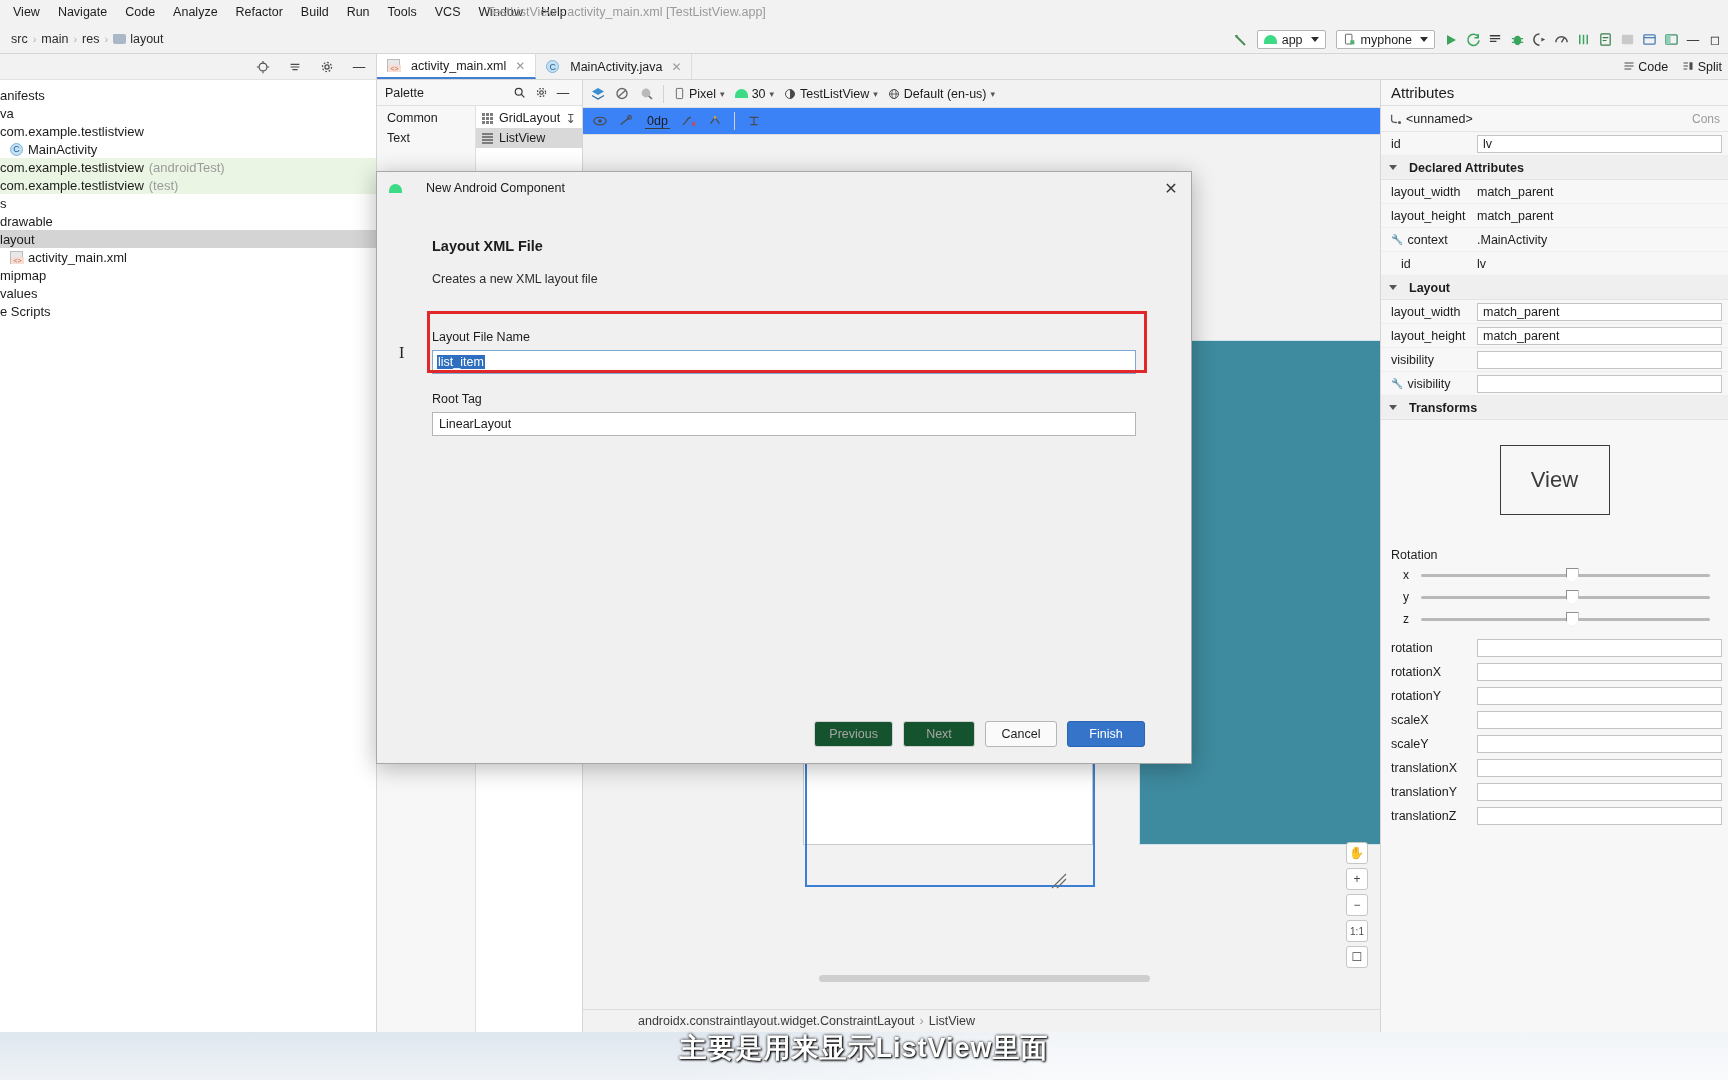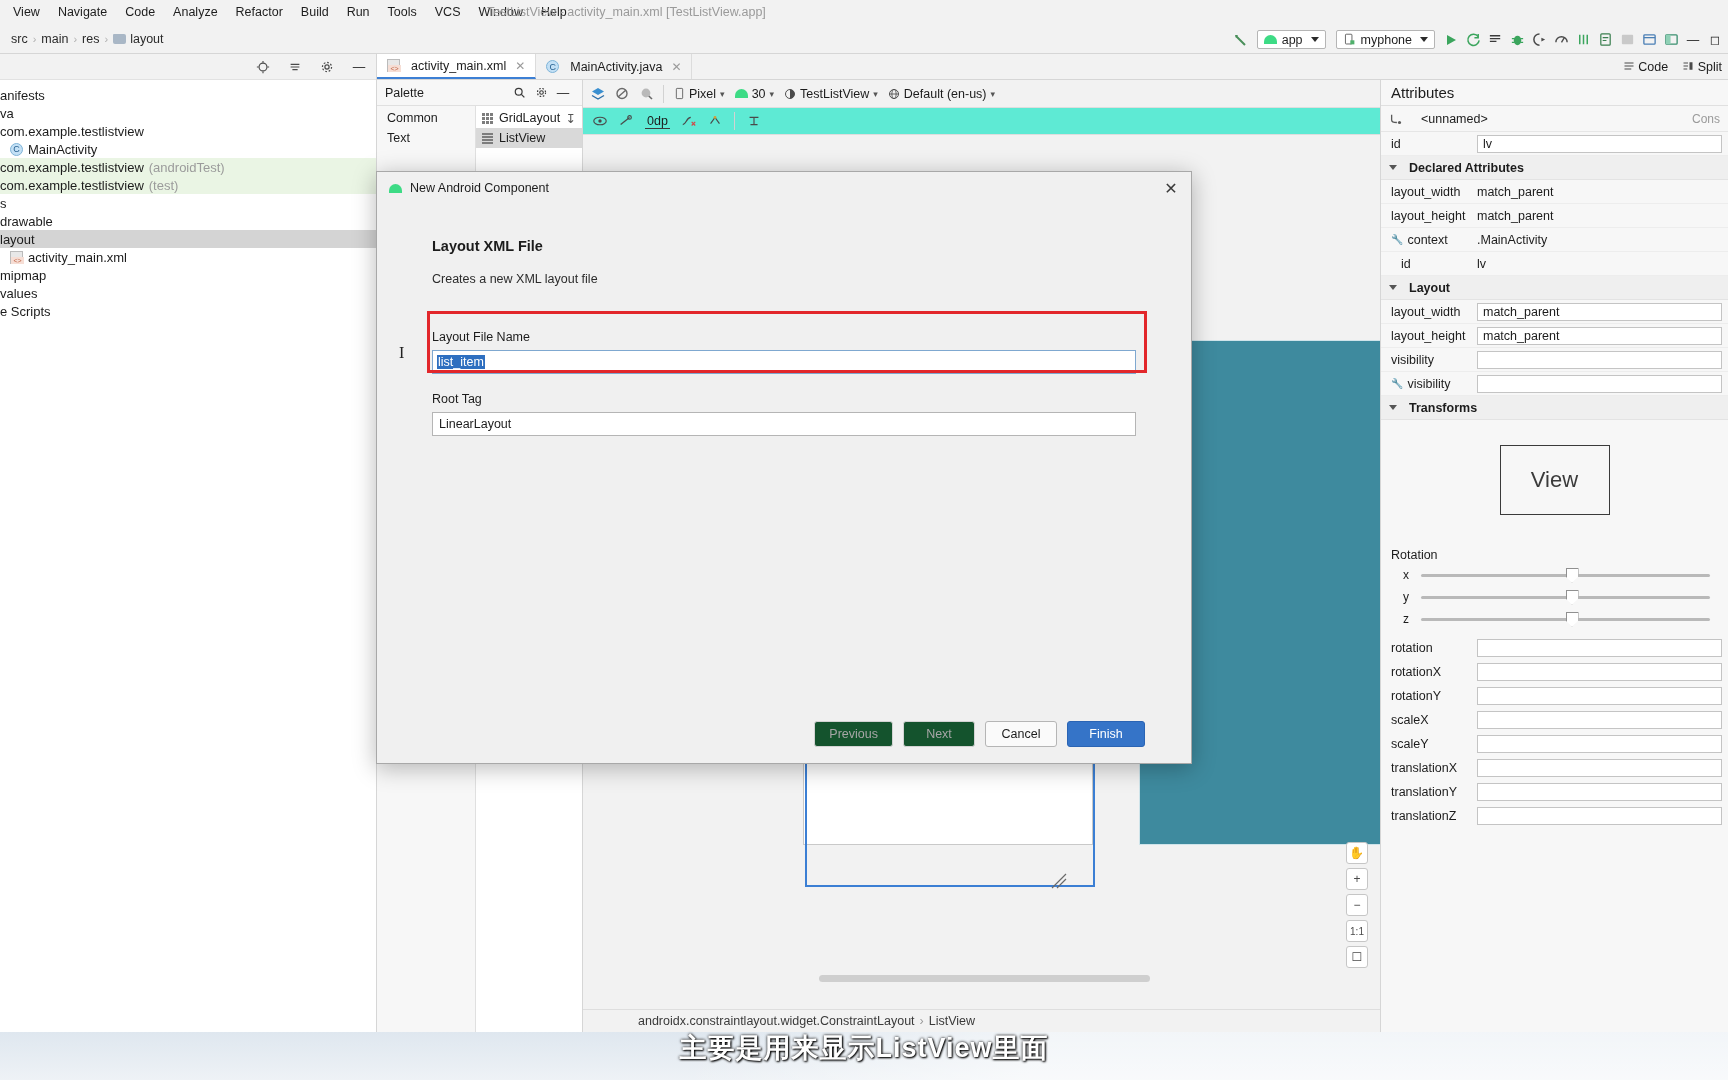--- a/index.html
+++ b/index.html
@@ -67,38 +67,38 @@
   .pal-item { height:20px; display:flex; align-items:center; padding-left:6px; gap:6px; font-size:12.5px; position:relative;}
   .pal-item.sel { background:#d9d9d9; }
   .grid-glyph{ width:11px;height:11px; display:grid; grid-template-columns:repeat(3,1fr); grid-template-rows:repeat(3,1fr); gap:1px;}
   .grid-glyph i{ background:#7d7d7d; }
   .list-glyph{ width:11px;height:11px; display:flex;flex-direction:column;justify-content:space-between;}
   .list-glyph i{ height:2px;background:#7d7d7d; }
 
   
   .canvaswrap { flex:1; position:relative; background:#f2f2f2; min-width:0; }
   .design-tb { height:28px; background:#f2f2f2; border-bottom:1px solid #dedede; display:flex; align-items:center; gap:2px; padding-left:4px; position:relative;}
-  .design-tb2 { height:27px; background:#5eead4; border-bottom:1px solid #dedede; display:flex; align-items:center; gap:4px; padding-left:6px; position:relative;}
+  .design-tb2 { height:27px; background:#3b82f6; border-bottom:1px solid #dedede; display:flex; align-items:center; gap:4px; padding-left:6px; position:relative;}
   .dsep { width:1px; height:18px; background:#d2d2d2; margin:0 4px;}
   .tbitem { display:flex; align-items:center; gap:4px; font-size:12.5px; padding:0 4px; }
   .canvas { position:absolute; left:0; right:0; top:55px; bottom:24px; background:#f2f2f2; overflow:hidden;}
   .device { position:absolute; left:220px; top:205px; width:290px; height:505px; background:#fff; border:1px solid #c9c9c9;}
   .devinner { position:absolute; inset:4px; background:#fff;}
   .blueprintbox { position:absolute; left:556px; top:205px; width:290px; height:505px; background:#3e8a9e; border:1px solid #cfe4ea;}
   .selbox { position:absolute; left:222px; top:500px; width:290px; height:252px; border:2px solid #3b7fd4; background:transparent;}
   .zoomctl { position:absolute; right:12px; bottom:40px; display:flex; flex-direction:column; gap:4px;}
   .zbtn { width:22px;height:22px;background:#fff;border:1px solid #c6c6c6;border-radius:3px;display:flex;align-items:center;justify-content:center;font-size:12px;color:#4a4a4a;}
   .hscroll { position:absolute; left:236px; right:230px; bottom:26px; height:7px; background:#cfcfcf; border-radius:4px;}
   .breadbar { position:absolute; left:0; right:0; bottom:0; height:23px; background:#f2f2f2; border-top:1px solid #dedede; display:flex; align-items:center; padding-left:55px; font-size:12.5px; color:#3a3a3a; gap:5px;}
   .resize-h { position:absolute; left:465px; top:735px; width:22px; height:22px; color:#6b6b6b;}
 
   
   .attrs { width:348px; background:#f7f7f7; border-left:1px solid #d6d6d6; display:flex; flex-direction:column; min-width:0;}
   .attr-head { height:26px; display:flex; align-items:center; padding:0 10px; font-size:15px; border-bottom:1px solid #e0e0e0;}
-  .attr-sub { height:26px; display:flex; align-items:center; gap:18px; padding:0 8px; font-size:12.5px; border-bottom:1px solid #e6e6e6;}
+  .attr-sub { height:26px; display:flex; align-items:center; gap:3px; padding:0 8px; font-size:12.5px; border-bottom:1px solid #e6e6e6;}
   .attr-sub .right { margin-left:auto; color:#9a9a9a; font-size:12px; }
   .arow { height:24px; display:flex; align-items:center; font-size:12.5px; border-bottom:1px solid #ededed;}
   .arow .k { width:96px; padding-left:10px; color:#1c1c1c; display:flex; align-items:center; gap:4px;}
   .arow .v { flex:1; color:#1c1c1c; }
   .arow .vbox { flex:1; height:18px; margin-right:6px; border:1px solid #c4c4c4; background:#fff; display:flex; align-items:center; padding:0 5px; font-size:12.5px;}
   .sect { height:24px; display:flex; align-items:center; gap:12px; padding-left:8px; background:#efefef; font-weight:bold; font-size:12.5px; border-bottom:1px solid #e3e3e3;}
   .chev { display:inline-block; width:0;height:0;border-left:4px solid transparent;border-right:4px solid transparent;border-top:5px solid #555;}
   .wrench-mini { color:#6b6b6b; font-size:10px;}
   .viewbox-wrap { height:120px; display:flex; align-items:center; justify-content:center;}
   .viewbox { width:110px; height:70px; border:1px solid #3b3b3b; display:flex; align-items:center; justify-content:center; font-size:22px; color:#3b3b3b; background:#f7f7f7;}
@@ -112,21 +112,21 @@
   
   .bottombar { height:24px; background:#f2f2f2; border-top:1px solid #d6d6d6; display:flex; align-items:center; gap:0px; padding-left:4px;}
   .bw { display:flex; align-items:center; gap:5px; padding:0 10px; font-size:12.5px; height:24px;}
   .statusbar { height:24px; background:#f2f2f2; display:flex; align-items:center; padding-left:4px; font-size:12.5px; position:relative; border-top:1px solid #e4e4e4;}
   .status-right { position:absolute; right:4px; top:0; height:24px; display:flex; align-items:center; gap:16px;}
 
   
   .overlay { position:absolute; inset:0; }
   .dialog { position:absolute; left:376px; top:171px; width:816px; height:593px; background:#f0f0f0;
             border:1px solid #a8a8a8; box-shadow:0 4px 22px rgba(0,0,0,.28); display:flex; flex-direction:column;}
-  .dlg-title { height:32px; display:flex; align-items:center; gap:8px; padding-left:12px; font-size:12.5px; position:relative;}
+  .dlg-title { height:32px; display:flex; align-items:center; gap:24px; padding-left:12px; font-size:12.5px; position:relative;}
   .dlg-close { position:absolute; right:8px; top:4px; width:24px; height:24px; display:flex;align-items:center;justify-content:center; font-size:16px; color:#3a3a3a;}
   .dlg-body { flex:1; padding:0 55px; position:relative;}
   .dlg-h { font-size:14.5px; font-weight:bold; margin-top:34px;}
   .dlg-sub { font-size:12.5px; margin-top:18px; color:#2b2b2b;}
   .redbox { position:absolute; left:50px; top:107px; right:44px; height:62px; border:3px solid #e2272b; }
   .fieldlabel { font-size:12.5px; margin-bottom:6px;}
   .field { height:24px; background:#fff; border:1px solid #7fa8d0; display:flex; align-items:center; padding:0 4px; font-size:12.5px;}
   .field .selectedtext { background:#2e6fc0; color:#fff; padding:0 1px;}
   .field2 { height:24px; background:#fff; border:1px solid #b5b5b5; display:flex; align-items:center; padding:0 6px; font-size:12.5px;}
   .ibeam { position:absolute; left:22px; top:140px; color:#222; font-size:16px; font-family:"Liberation Serif", serif;}

